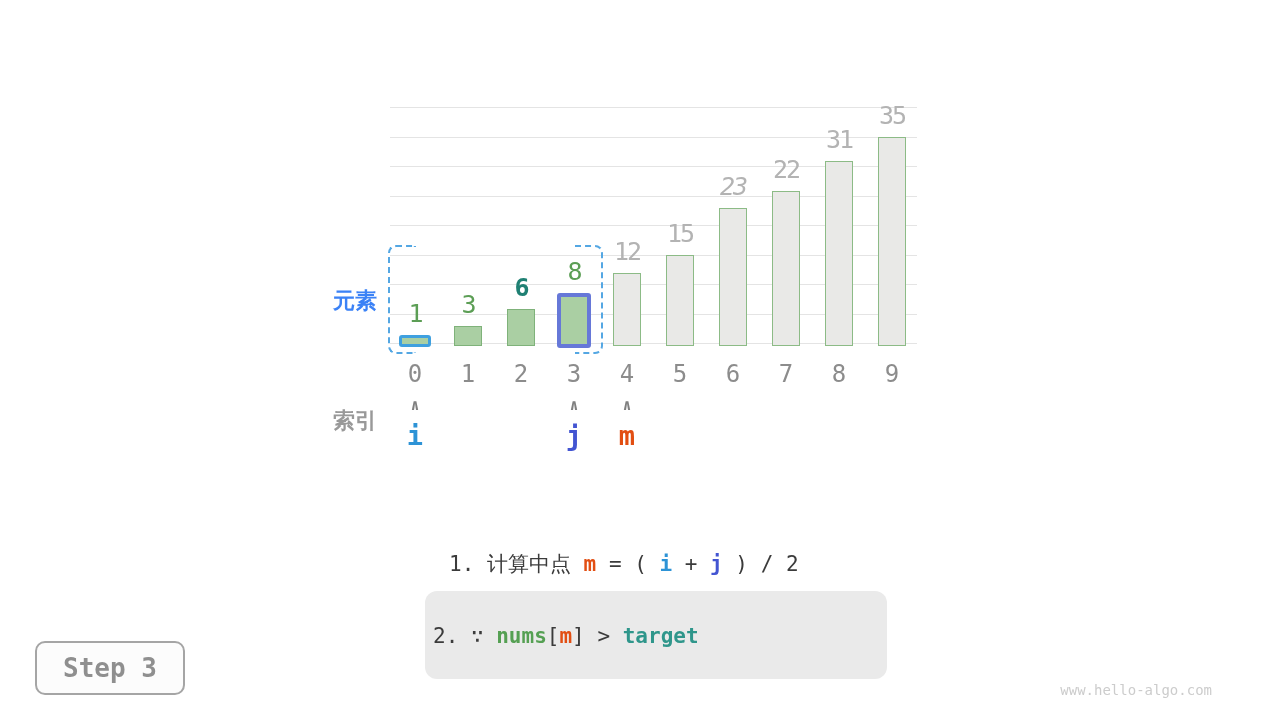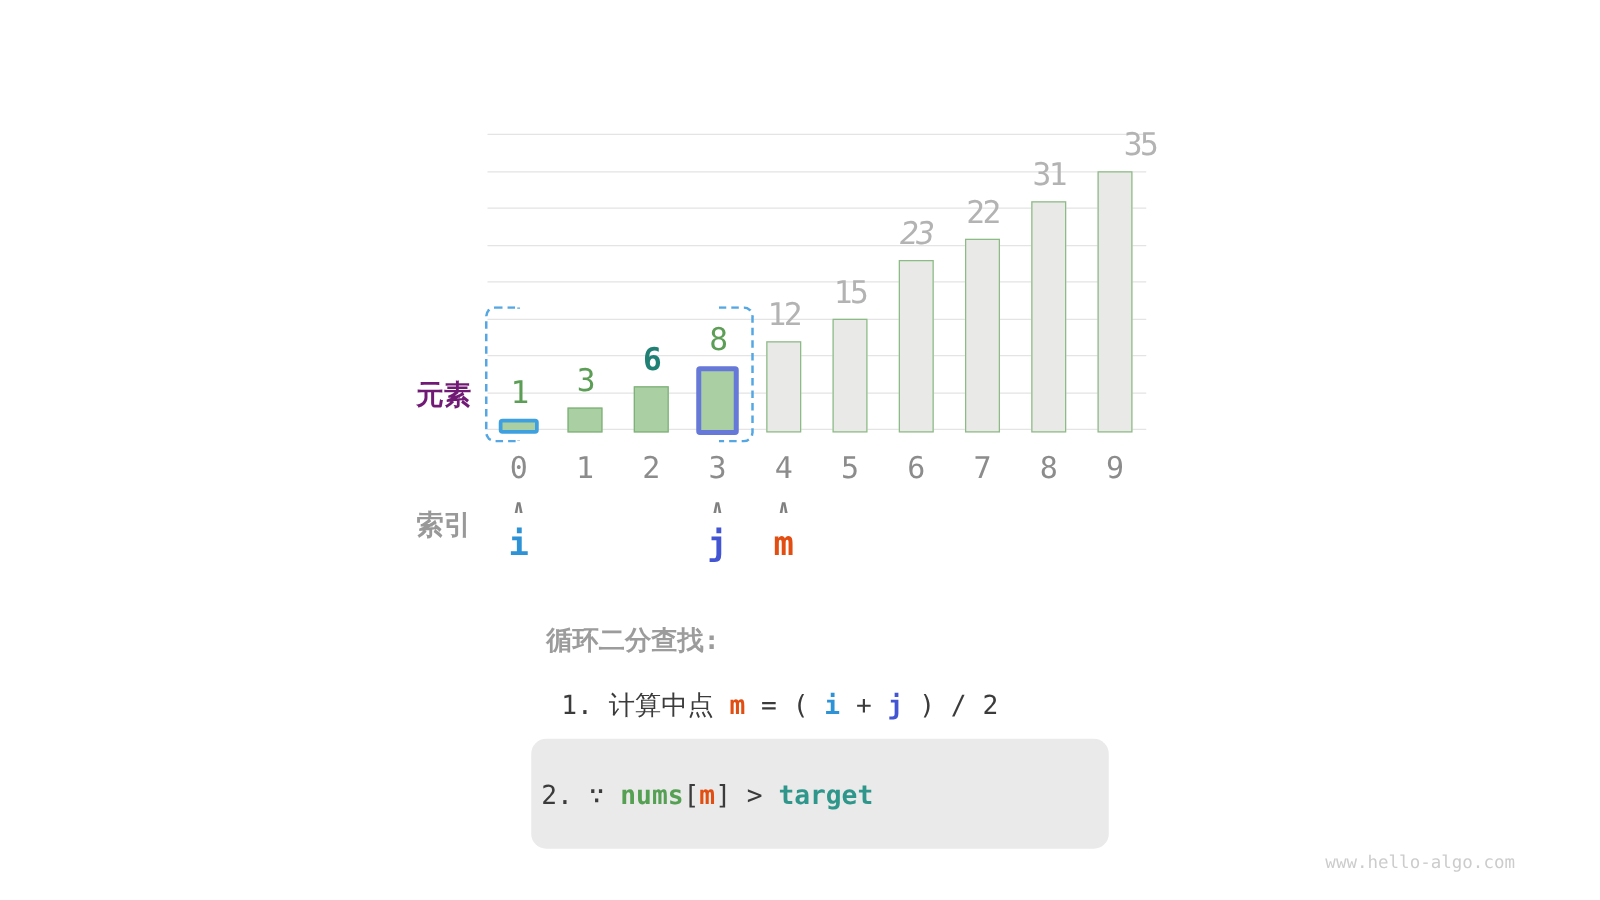--- a/index.html
+++ b/index.html
@@ -20,21 +20,21 @@
   .val-green{color:#5c9e55;}
   .val-teal{color:#1f8073;font-weight:bold;}
   .idx-label{position:absolute;width:44px;text-align:center;font-size:24px;color:#8c8c8c;line-height:1;}
   .caret{position:absolute;width:44px;text-align:center;font-size:15px;font-weight:bold;color:#808080;line-height:1;}
   .ptr{position:absolute;width:44px;text-align:center;font-size:27px;font-weight:bold;line-height:1;}
   .ptr-blue{color:#2d93d6;}
   .ptr-indigo{color:#4355d2;}
   .ptr-orange{color:#e24e12;}
   
   .row-label{position:absolute;width:62px;text-align:right;font-weight:bold;font-size:22px;line-height:1;}
-  .row-label-element{left:315px;top:306px;color:#701a75;}
+  .row-label-element{left:315px;top:290px;color:#3b82f6;}
   .row-label-index{left:315px;top:364px;color:#999999;margin-top:46px;}
   
   .bracket{position:absolute;top:245px;height:109px;width:28px;box-sizing:border-box;}
   .bracket-left{left:388px;border-left:2.5px dashed #54a7e3;border-top:2.5px dashed #54a7e3;border-bottom:2.5px dashed #54a7e3;border-radius:8px 0 0 8px;}
   .bracket-right{left:575px;border-right:2.5px dashed #54a7e3;border-top:2.5px dashed #54a7e3;border-bottom:2.5px dashed #54a7e3;border-radius:0 8px 8px 0;}
   
   .expl-title{position:absolute;left:437px;top:498px;font-size:21px;font-weight:bold;color:#9c9c9c;}
   .expl-line{position:absolute;font-size:21px;color:#3b3b3b;white-space:pre;}
   #line1{left:449px;top:550px;}
   .note-box{position:absolute;left:425px;top:591px;width:462px;height:88px;background:#eaeaea;border-radius:12px;}
@@ -95,35 +95,35 @@
       <div class="bar bar-gray" style="left: 328.5px; bottom: -1.5px; width: 26px; height: 136px;"></div>
       <div class="val-label val-gray" style="left: 311px; bottom: 145px; font-style: italic;">23</div>
       <div class="idx-label" style="left: 321px; top: 254px;">6</div>
       <div class="bar bar-gray" style="left: 381.5px; bottom: -1.5px; width: 26px; height: 153px;"></div>
       <div class="val-label val-gray" style="left: 364px; bottom: 162px;">22</div>
       <div class="idx-label" style="left: 374px; top: 254px;">7</div>
       <div class="bar bar-gray" style="left: 434.5px; bottom: -1.5px; width: 26px; height: 183px;"></div>
       <div class="val-label val-gray" style="left: 417px; bottom: 192px;">31</div>
       <div class="idx-label" style="left: 427px; top: 254px;">8</div>
       <div class="bar bar-gray" style="left: 487.5px; bottom: -1.5px; width: 26px; height: 207px;"></div>
-      <div class="val-label val-gray" style="left: 490px; bottom: 216px; margin-top: 13px;">35</div>
+      <div class="val-label val-gray" style="left: 470px; bottom: 216px; margin-top: 13px;">35</div>
       <div class="idx-label" style="left: 480px; top: 254px;">9</div>
       <div class="caret" style="left: 3px; top: 290px;">∧</div>
       <div class="ptr ptr-blue" style="left: 3px; top: 314px;">i</div>
       <div class="caret" style="left: 162px; top: 290px;">∧</div>
       <div class="ptr ptr-indigo" style="left: 162px; top: 314px;">j</div>
       <div class="caret" style="left: 215px; top: 290px;">∧</div>
       <div class="ptr ptr-orange" style="left: 215px; top: 314px;">m</div>
     </div>
 
   <div class="bracket bracket-left"></div>
   <div class="bracket bracket-right"></div>
 
-  <div class="expl-title">循环二分查找:</div>
 
   <div class="expl-line" id="line1"><span class="tok-plain">1. 计算中点 </span><span class="tok tok-m">m</span><span class="tok-plain"> = ( </span><span class="tok tok-i">i</span><span class="tok-plain"> + </span><span class="tok tok-j">j</span><span class="tok-plain"> ) / 2</span></div>
 
   <div class="note-box"></div>
   <div class="expl-line" id="line2a"><span class="tok-plain">2. ∵ </span><span class="tok tok-nums">nums</span><span class="tok-plain">[</span><span class="tok tok-m">m</span><span class="tok-plain">]</span><span class="tok-plain"> &gt; </span><span class="tok tok-target">target</span></div>
 
+  <div class="step-badge">Step 3</div>
 
   <div class="watermark">www.hello-algo.com</div>
 </div>
 
 </body></html>

